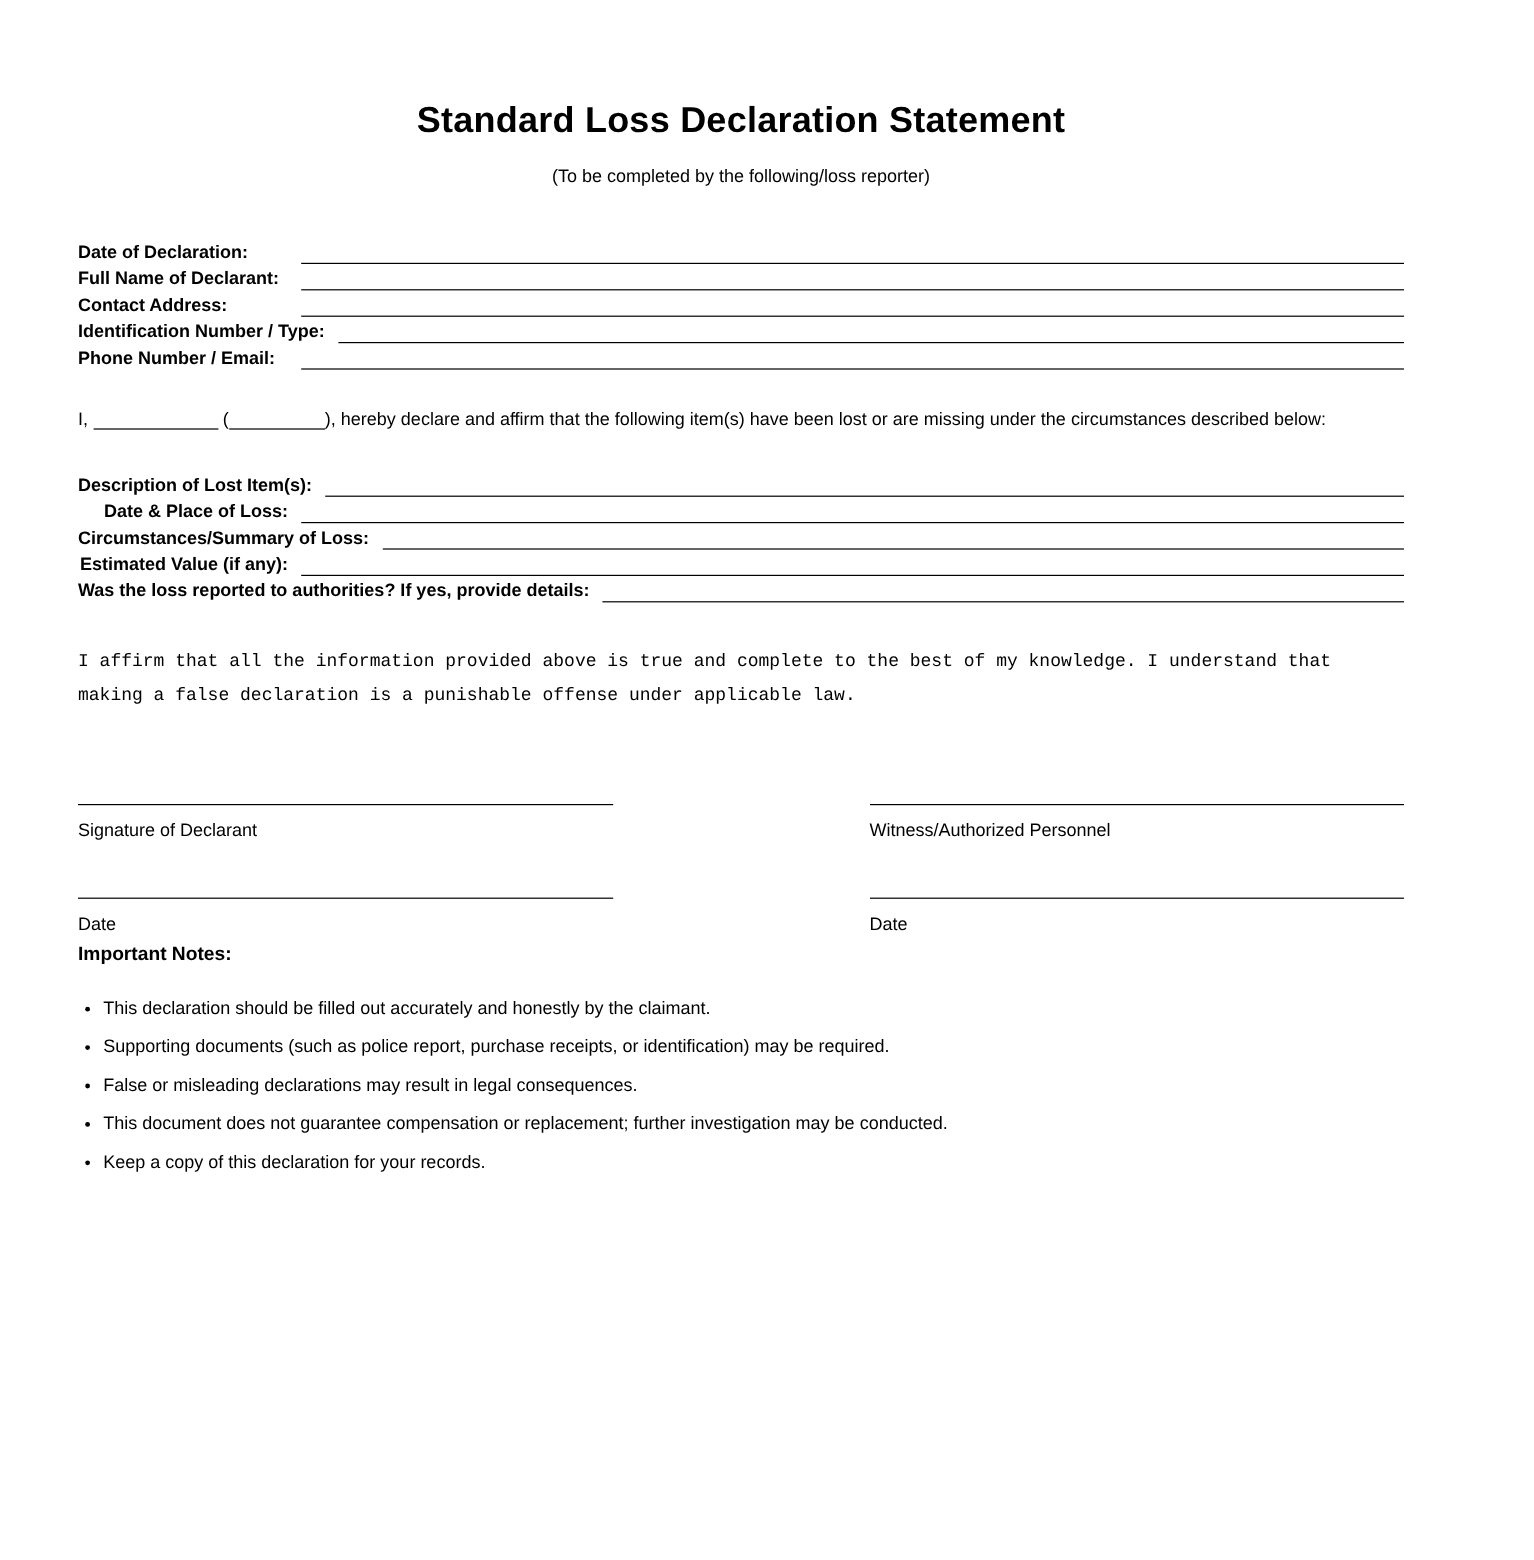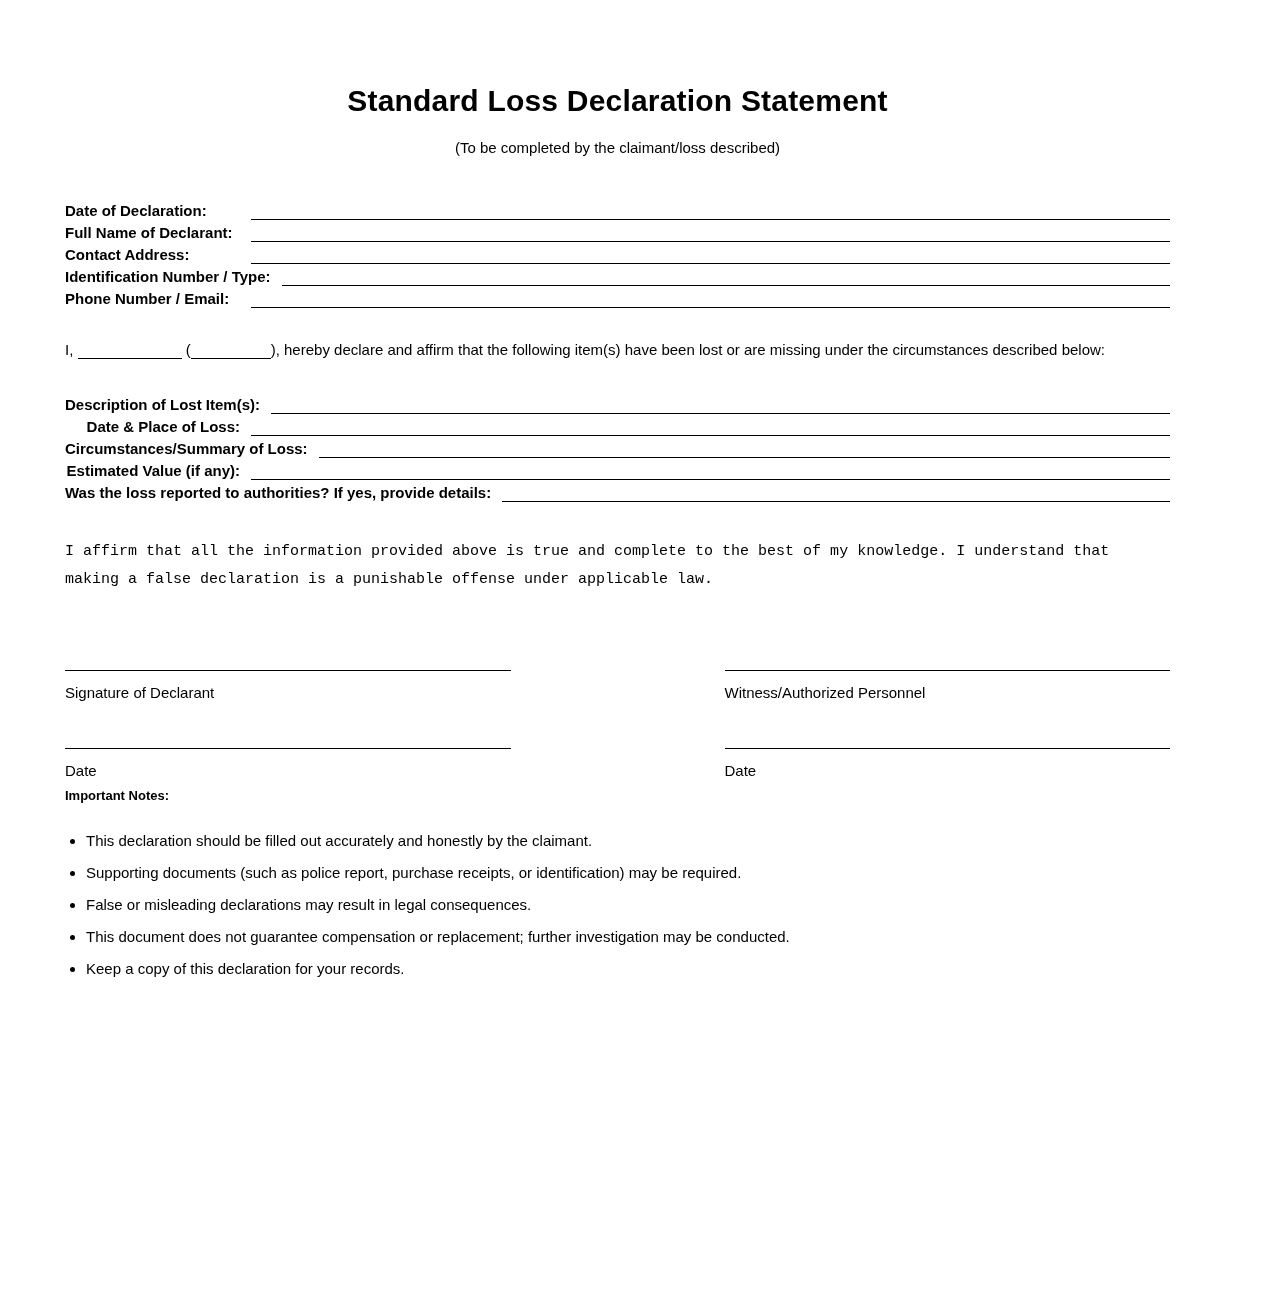--- a/index.html
+++ b/index.html
@@ -80,21 +80,21 @@
     border-top: 1.5px solid #000000;
     height: 2px;
   }
   .sig-label {
     font-size: 15px;
     line-height: 18px;
     margin-top: 12px;
   }
 
   .notes-heading {
-    font-size: 13px;
+    font-size: 16px;
     font-weight: bold;
     line-height: 21px;
     margin-top: 5px;
   }
   .notes-list {
     margin-top: 25px;
     list-style: disc;
     padding-left: 21px;
   }
   .notes-list li {
@@ -102,21 +102,21 @@
     line-height: 20px;
     margin-bottom: 12px;
   }
 </style>
 </head>
 <body>
 
 <div class="page">
 
   <h1 class="doc-title">Standard Loss Declaration Statement</h1>
-  <div class="doc-subtitle">(To be completed by the claimant/loss described)</div>
+  <div class="doc-subtitle">(To be completed by the following/loss reporter)</div>
 
   <div class="fields fields-1">
     <div class="field-row">
       <span class="field-label">Date of Declaration:</span>
       <span class="field-line"></span>
     </div>
     <div class="field-row">
       <span class="field-label">Full Name of Declarant:</span>
       <span class="field-line"></span>
     </div>

